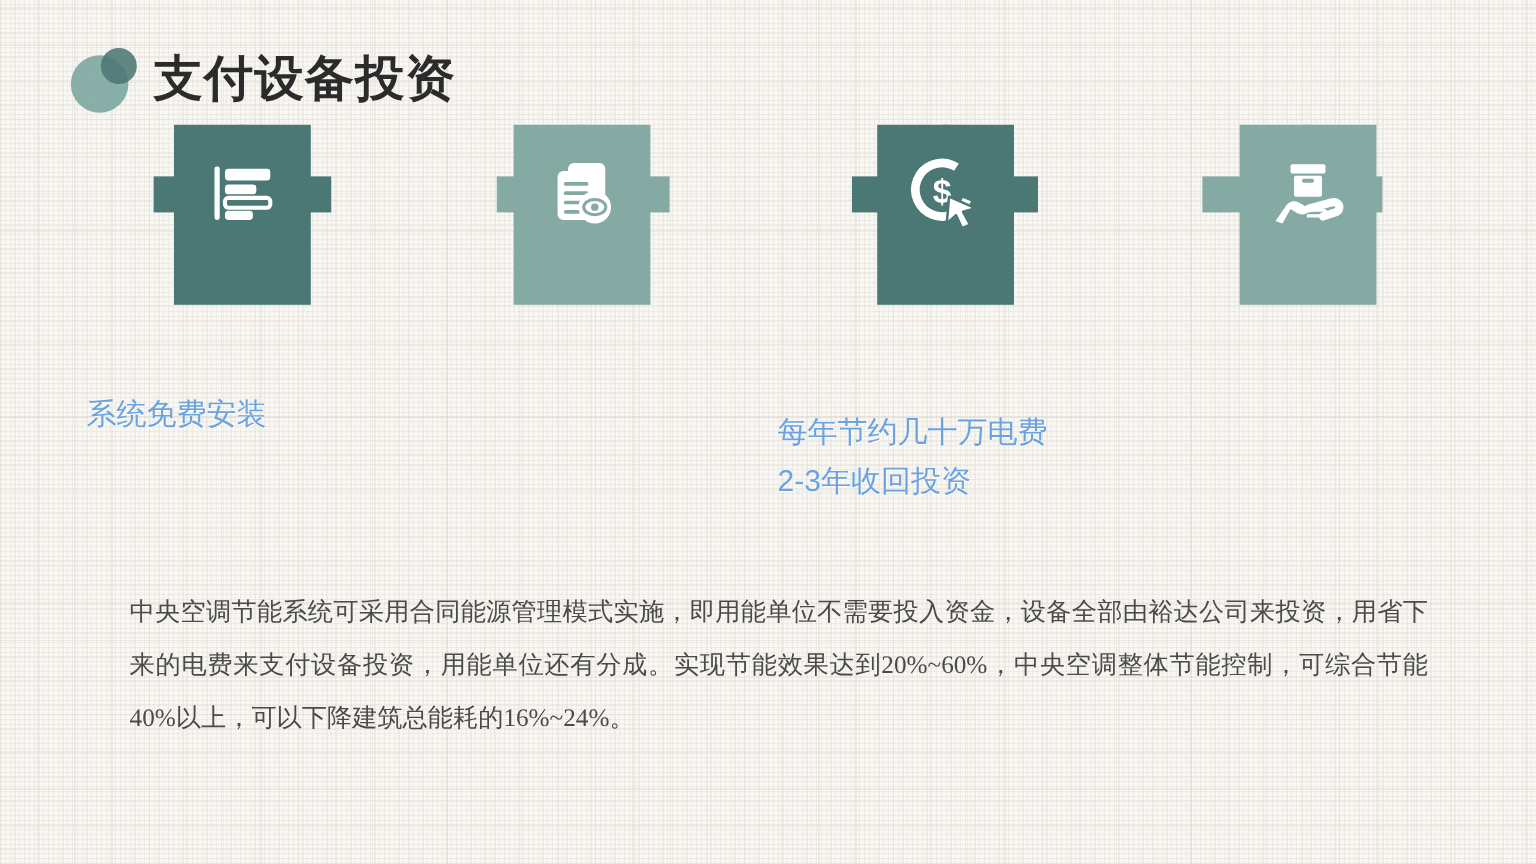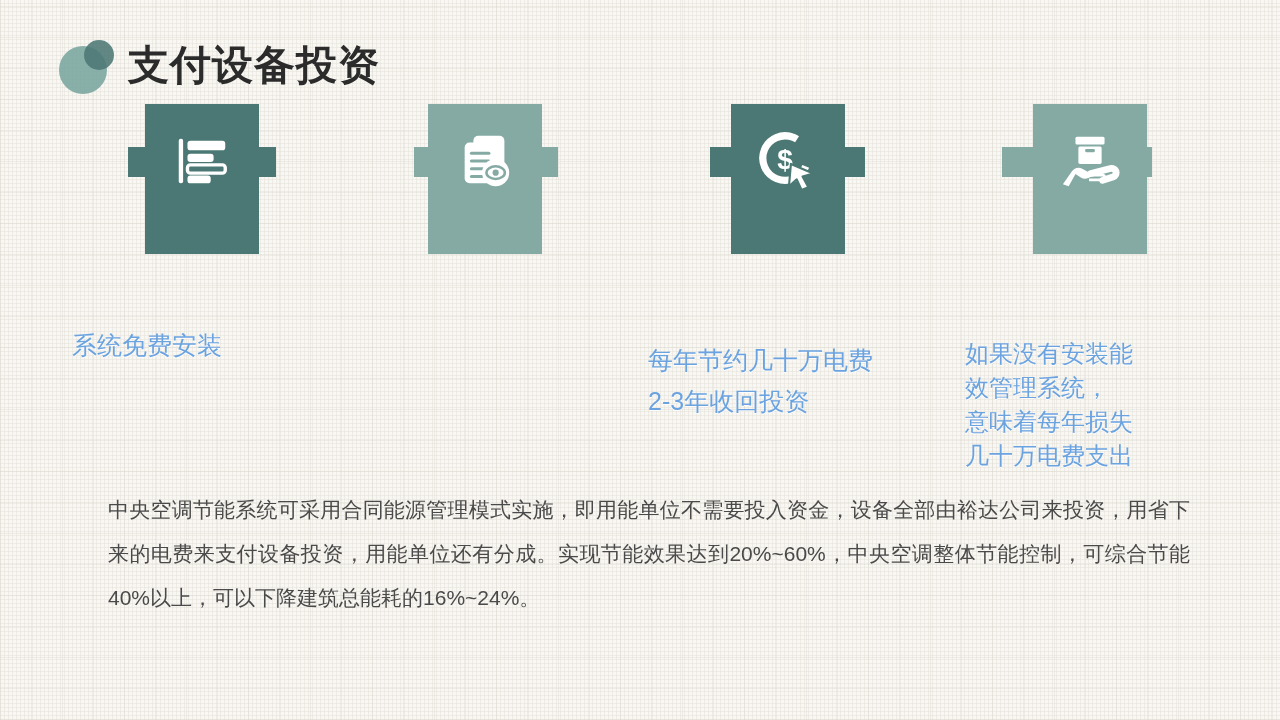--- a/index.html
+++ b/index.html
@@ -148,20 +148,21 @@
   .paragraph {
     position: absolute;
     left: 108px;
     top: 488px;
     width: 1082px;
     font-size: 21px;
     line-height: 44px;
     color: #4a4a4a;
     text-align: justify;
     text-justify: inter-character;
+    font-family: Liberation Serif, serif;
   }
 </style>
 </head>
 <body>
 
 <div class="bg-texture"></div>
 
 <div class="stage">
 
   <div class="title-block">
@@ -252,22 +253,16 @@
   </div>
 
   <div class="caption" style="left:355px; top:325px; width:262px;">
   </div>
 
   <div class="caption" style="left:648px; top:340px; width:300px;">
     <span class="ln">每年节约几十万电费</span>
     <span class="ln">2-3年收回投资</span>
   </div>
 
-  <div class="caption tight" style="left:965px; top:337px; width:235px;">
-    <span class="ln">如果没有安装能</span>
-    <span class="ln">效管理系统，</span>
-    <span class="ln">意味着每年损失</span>
-    <span class="ln">几十万电费支出</span>
-  </div>
 
   <div class="paragraph">中央空调节能系统可采用合同能源管理模式实施，即用能单位不需要投入资金，设备全部由裕达公司来投资，用省下来的电费来支付设备投资，用能单位还有分成。实现节能效果达到20%~60%，中央空调整体节能控制，可综合节能40%以上，可以下降建筑总能耗的16%~24%。</div>
 
 </div>
 
 </body></html>

